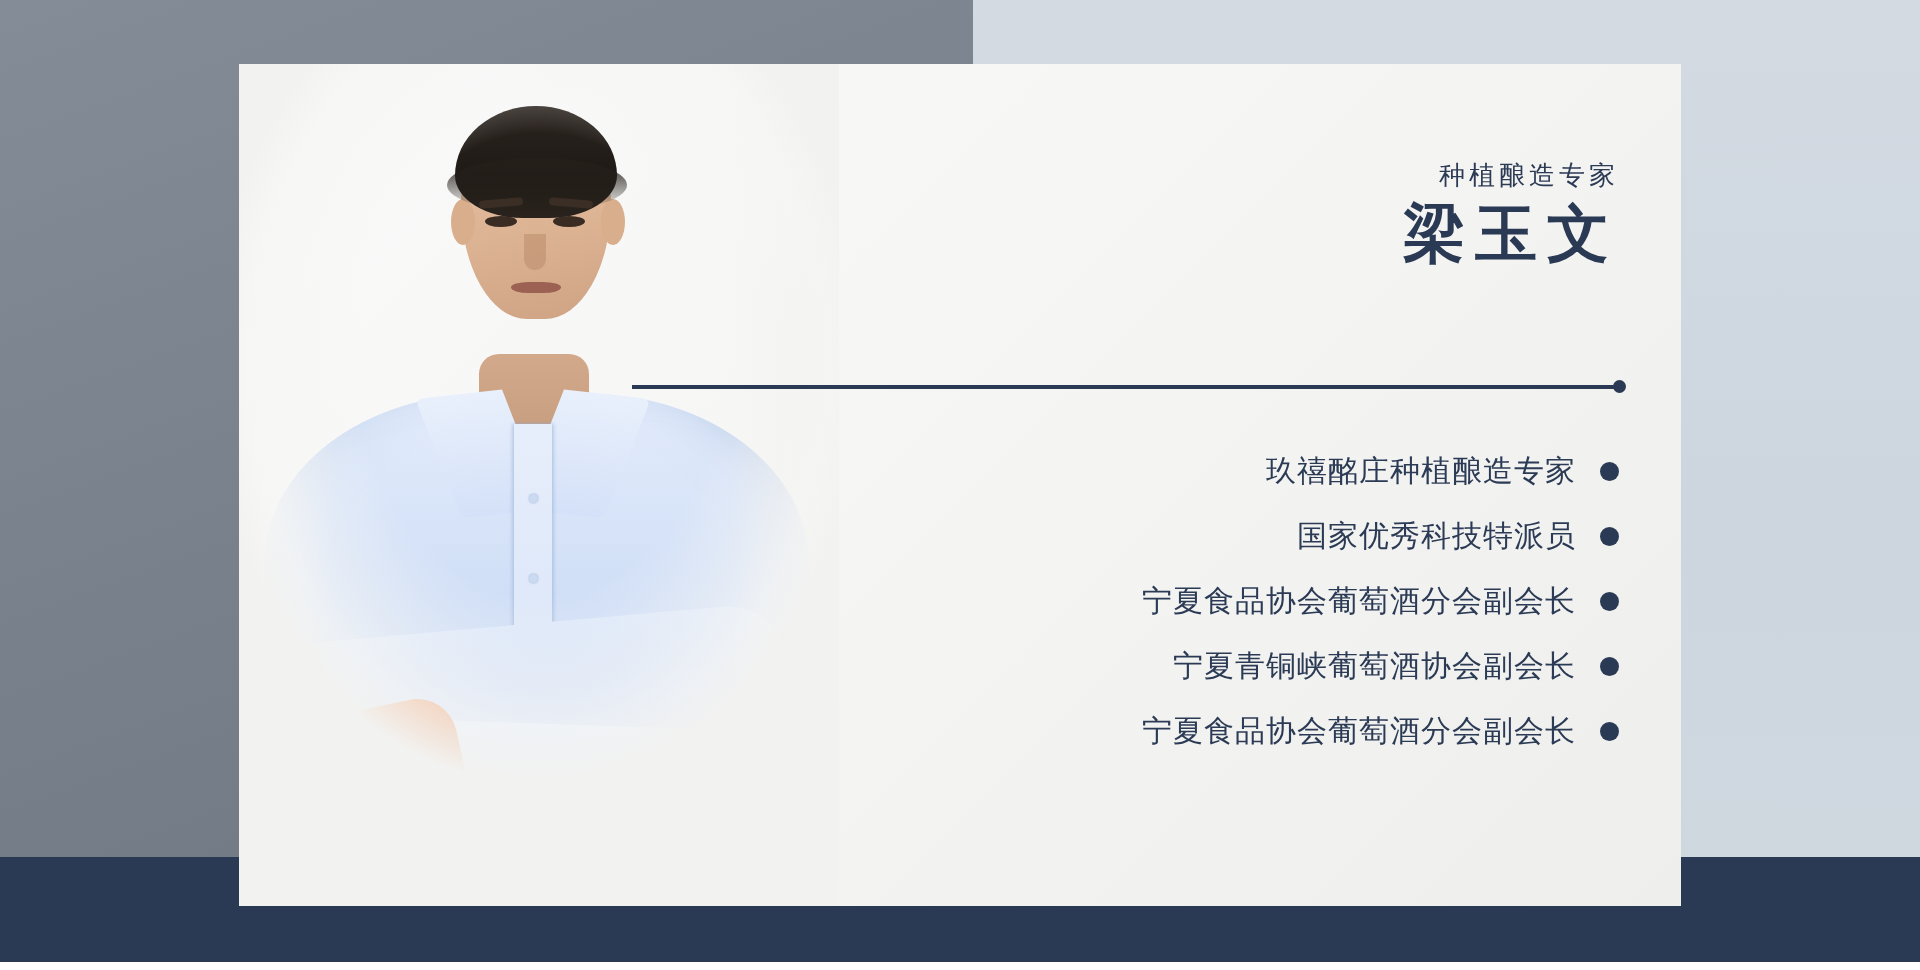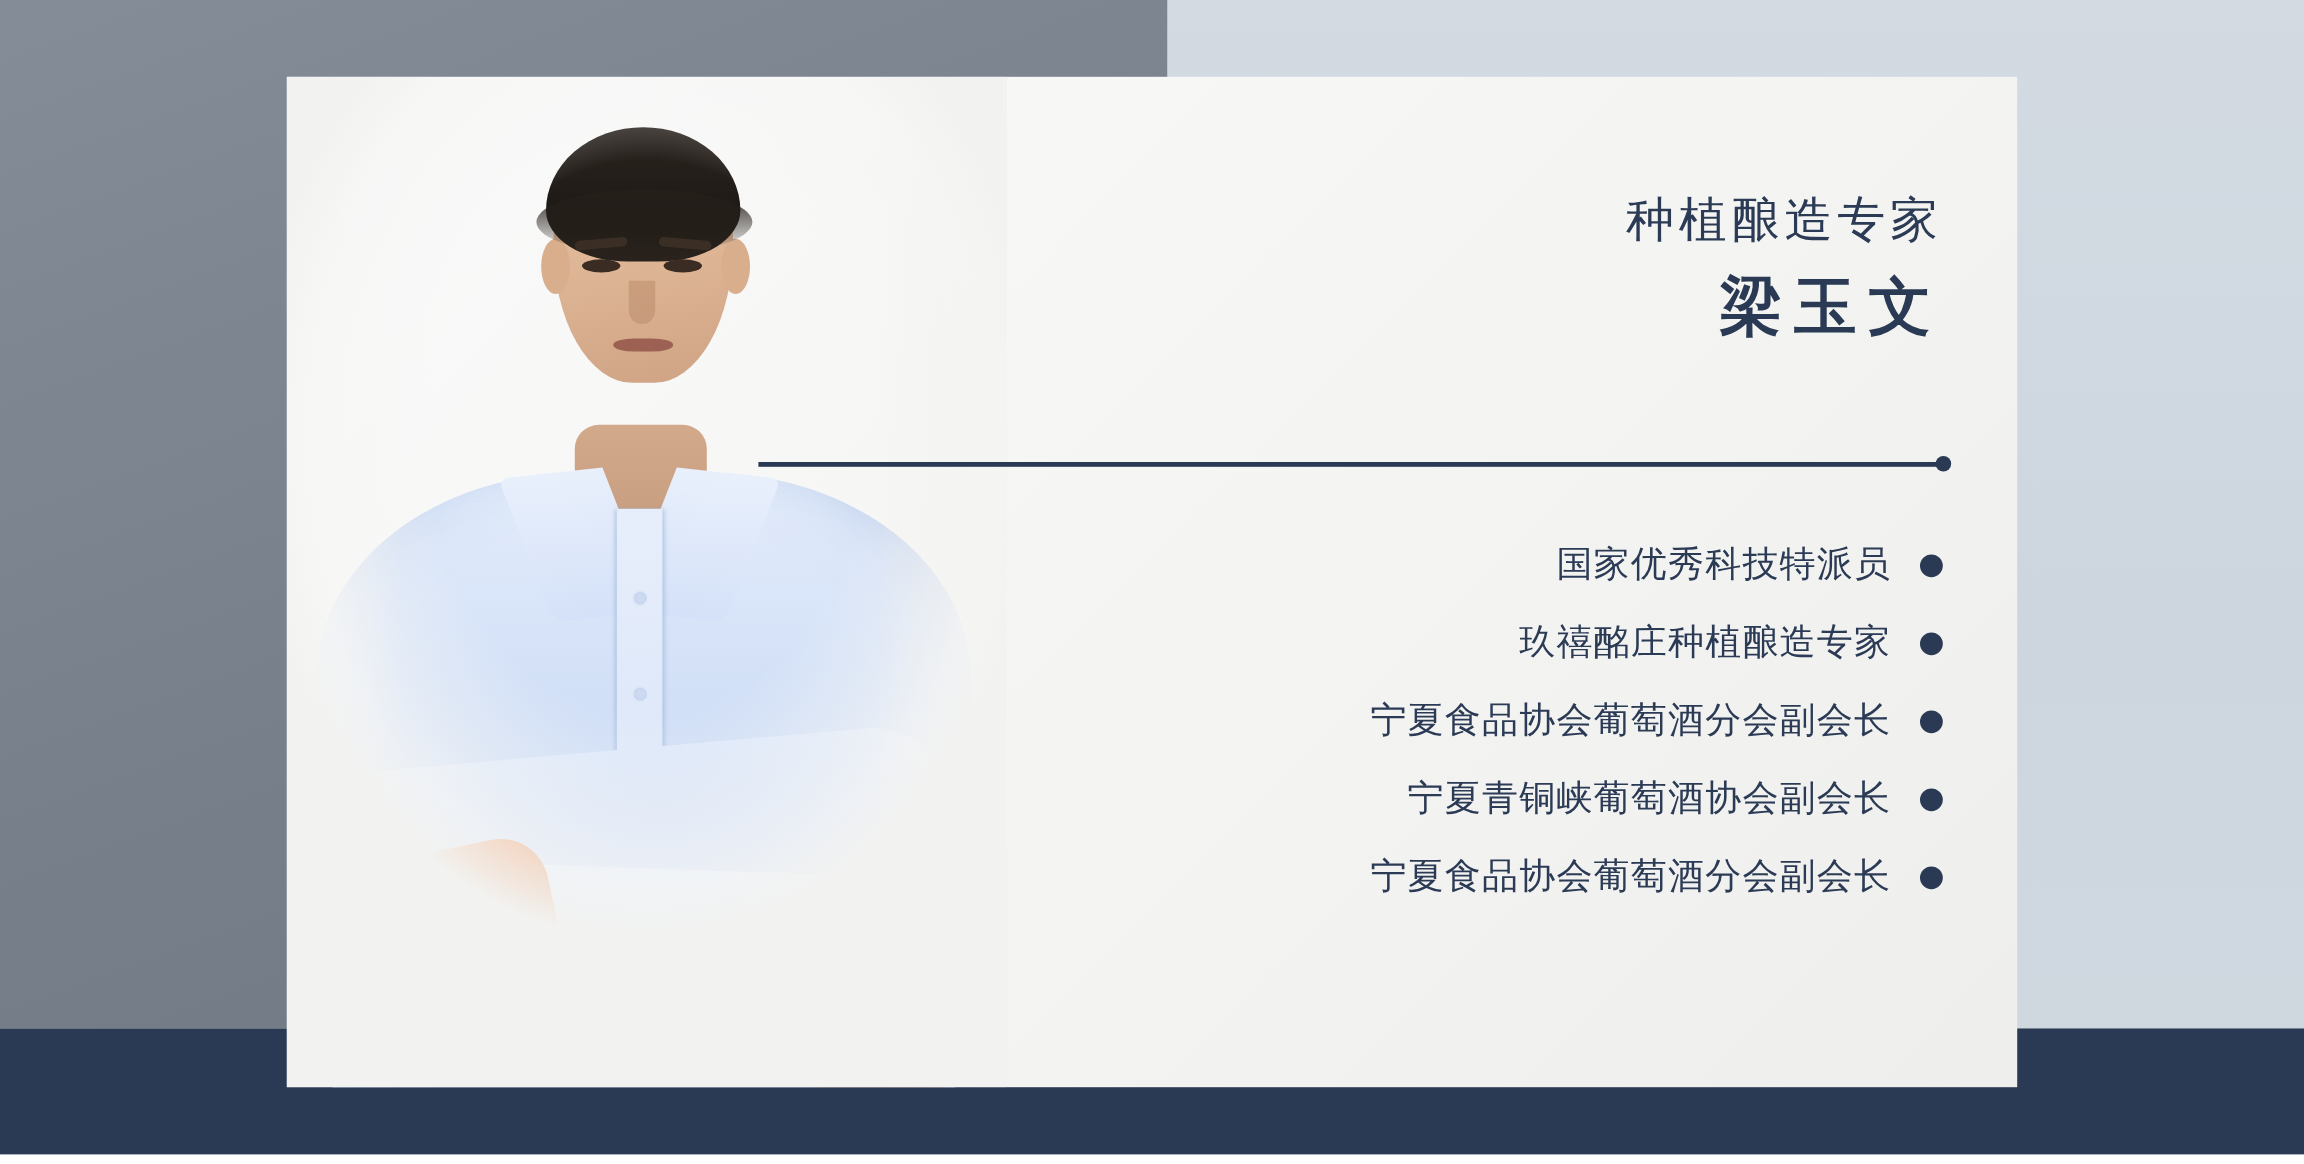--- a/index.html
+++ b/index.html
@@ -158,27 +158,27 @@
       linear-gradient(90deg, rgba(248,248,247,.95) 0%, rgba(248,248,247,0) 16%),
       linear-gradient(270deg, rgba(240,240,238,.98) 0%, rgba(240,240,238,0) 18%);
     pointer-events:none;
   }
 
   
   .txt { position:absolute; right:62px; top:0; width:800px; text-align:right; }
 
   .role {
     margin-top:96px;
-    font-size:40px; letter-spacing:4px; color:#2c3b55; line-height:1.2;
+    font-size:26px; letter-spacing:4px; color:#2c3b55; line-height:1.2;
     font-weight:400;
   }
   .name {
-    margin-top:18px;
+    margin-top:7px;
     font-family:"Liberation Serif","DejaVu Serif",serif;
-    font-size:52px; font-weight:700; letter-spacing:10px;
+    font-size:62px; font-weight:700; letter-spacing:10px;
     color:#2b3a54; line-height:1.18;
   }
 
   .divider {
     position:absolute; left:393px; top:321px; width:988px; height:4px;
     background:#2b3a54;
   }
   .divider-dot {
     position:absolute; left:1374px; top:316px; width:13px; height:13px;
     border-radius:50%; background:#2b3a54;
@@ -247,25 +247,25 @@
     <div class="txt">
       <div class="role">种植酿造专家</div>
       <div class="name">梁玉文</div>
     </div>
 
     <div class="divider"></div>
     <div class="divider-dot"></div>
 
     <ul class="creds">
       <li class="cred">
+        <span class="cred-label">玖禧酩庄种植酿造专家</span>
+        <span class="cred-bullet"></span>
+      </li>
+      <li class="cred">
         <span class="cred-label">国家优秀科技特派员</span>
-        <span class="cred-bullet"></span>
-      </li>
-      <li class="cred">
-        <span class="cred-label">玖禧酩庄种植酿造专家</span>
         <span class="cred-bullet"></span>
       </li>
       <li class="cred">
         <span class="cred-label">宁夏食品协会葡萄酒分会副会长</span>
         <span class="cred-bullet"></span>
       </li>
       <li class="cred">
         <span class="cred-label">宁夏青铜峡葡萄酒协会副会长</span>
         <span class="cred-bullet"></span>
       </li>

